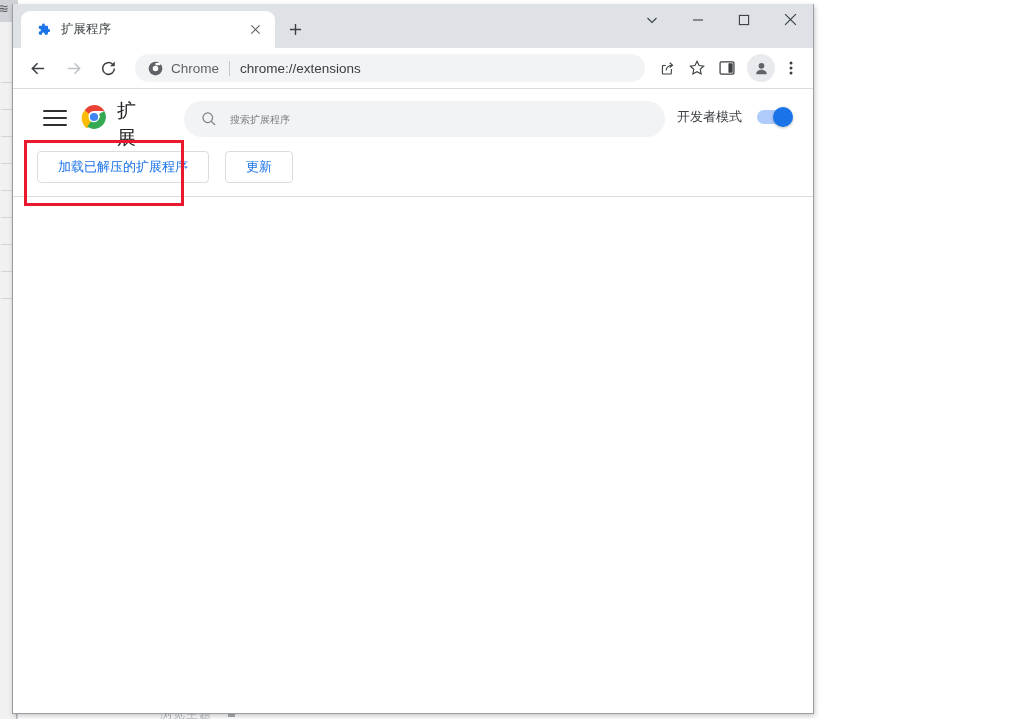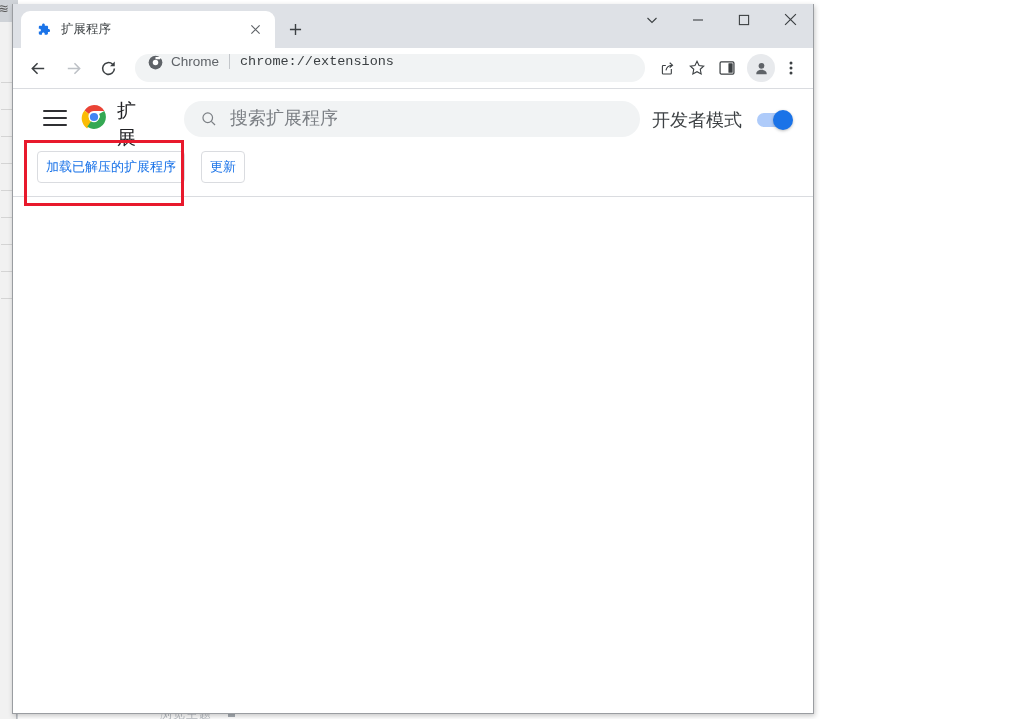--- a/index.html
+++ b/index.html
@@ -156,20 +156,21 @@
     margin-right: 5px;
     display: flex; align-items: center; justify-content: center;
     border-radius: 50%;
   }
   .omnibox {
     flex: 1 1 auto;
     height: 28px;
     background: #f1f3f4;
     border-radius: 14px;
     display: flex;
+    align-items: center;
     padding: 0 14px 0 12px;
     margin: 0 6px 0 7px;
     box-sizing: border-box;
     min-width: 0;
   }
   .omni-chip-icon {
     width: 16px; height: 16px;
     flex: 0 0 16px;
     margin-right: 8px;
     display: flex; align-items: center; justify-content: center;
@@ -185,21 +186,20 @@
     background: #c3c6ca;
     margin: 0 10px;
     flex: 0 0 1px;
   }
   .omni-url {
     font-size: 13.5px;
     color: #3c4043;
     white-space: nowrap;
     overflow: hidden;
     text-overflow: ellipsis;
-    font-family: Liberation Mono, monospace;
   }
   .tb-icon {
     width: 28px; height: 28px;
     margin-left: 2px;
     display: flex; align-items: center; justify-content: center;
     border-radius: 50%;
     flex: 0 0 28px;
   }
   .avatar-btn {
     width: 28px; height: 28px;
@@ -263,42 +263,42 @@
     align-items: center;
     padding: 0 16px;
     box-sizing: border-box;
     margin: 0 12px 0 33px;
     min-width: 0;
   }
   .ext-search input {
     border: none;
     outline: none;
     background: transparent;
-    font-family: Liberation Mono, monospace;
-    font-size: 18px;
+    font-family: Liberation Sans, sans-serif;
+    font-size: 10px;
     color: #3c4043;
     flex: 1 1 auto;
     min-width: 0;
     padding: 0;
   }
   .ext-search input::placeholder { color: #7b7f84; }
   .search-icon-wrap {
     width: 18px; height: 18px;
     flex: 0 0 18px;
     margin-right: 12px;
     display: flex; align-items: center; justify-content: center;
   }
   .devmode {
     display: flex;
     align-items: center;
     flex: 0 0 auto;
     margin-top: 7px;
   }
   .devmode-label {
-    font-size: 18px;
+    font-size: 13px;
     color: #3c4043;
     white-space: nowrap;
     margin-right: 15px;
     text-align: center;
   }
   .toggle {
     width: 34px; height: 14px;
     border-radius: 7px;
     background: #aecbfa;
     position: relative;
@@ -322,21 +322,21 @@
     align-items: center;
   }
   .ext-btn {
     height: 32px;
     border: 1px solid #dadce0;
     border-radius: 4px;
     background: #ffffff;
     color: #1a73e8;
     font-family: inherit;
     font-size: 13px;
-    padding: 0 8px;
+    padding: 0 20px;
     margin-right: 16px;
     white-space: nowrap;
     cursor: pointer;
     box-sizing: border-box;
   }
   .dev-divider {
     position: absolute;
     left: 0; right: 0; bottom: -6px;
     height: 1px;
     background: #dadce0;

